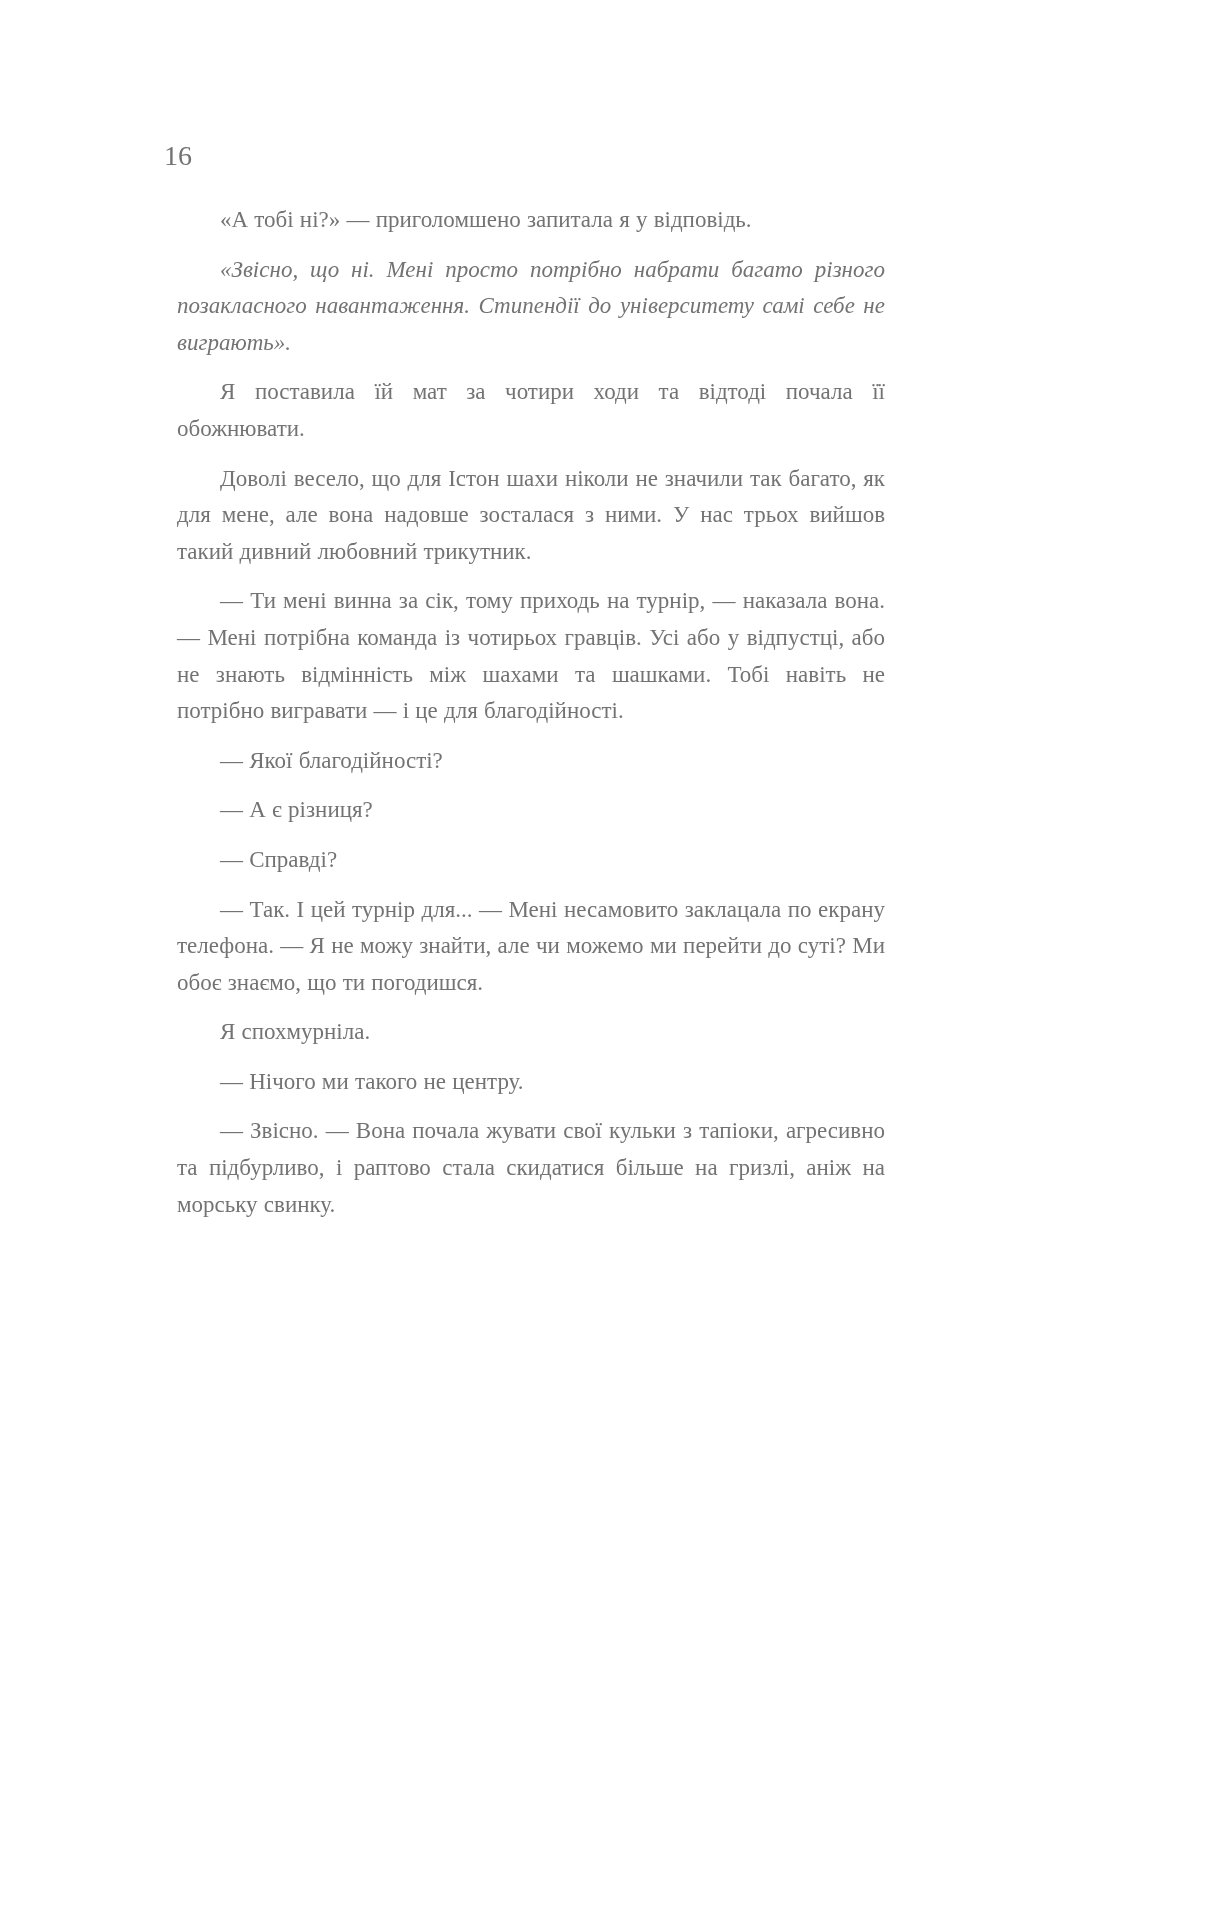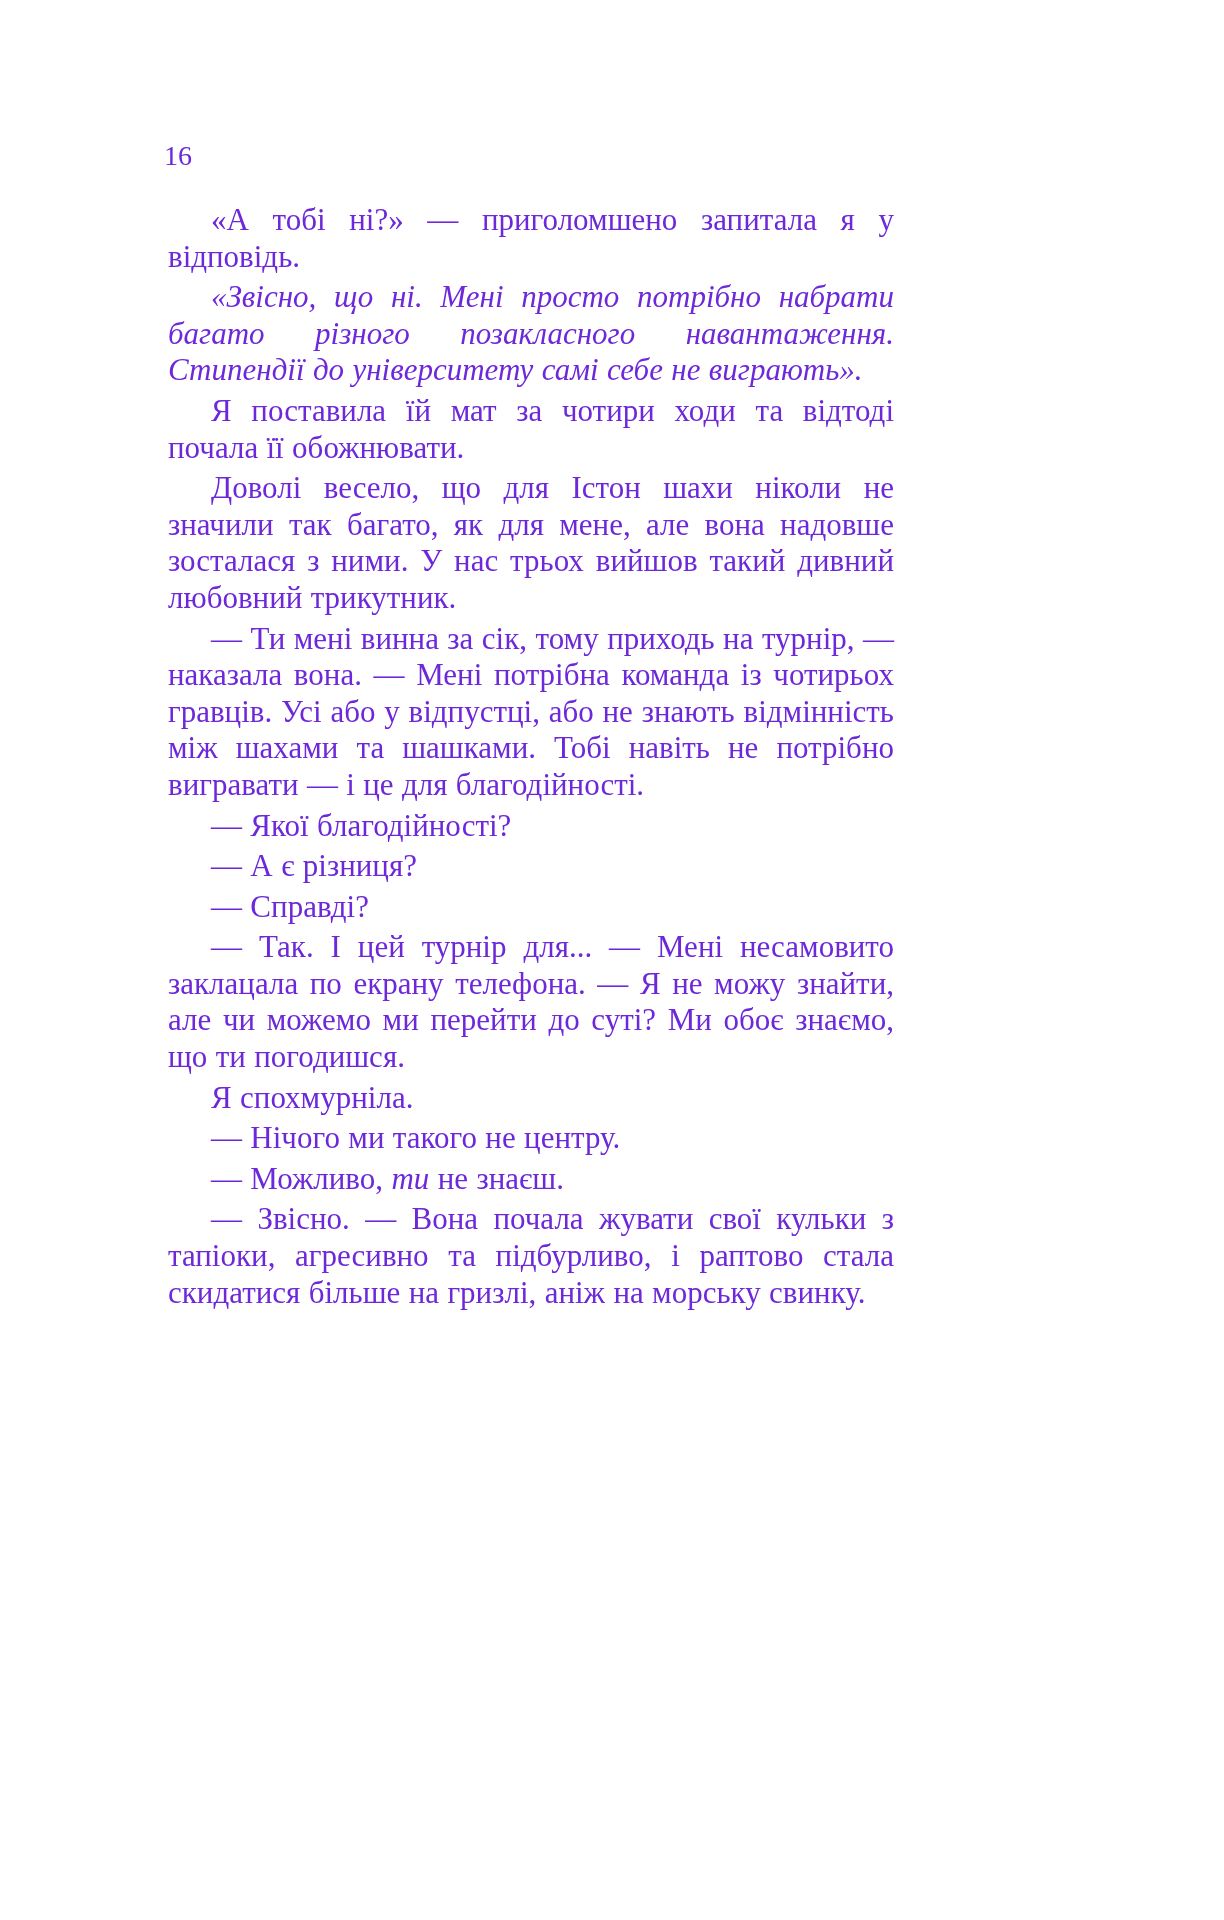--- a/index.html
+++ b/index.html
@@ -8,35 +8,35 @@
     background: #ffffff;
   }
   .page {
     position: relative;
     width: 1224px;
     min-height: 1920px;
     margin: 0 auto;
     background: #ffffff;
     box-sizing: border-box;
     padding: 138px 326px 120px 164px;
-    color: #6d28d9;
+    color: #737373;
     font-family: "Liberation Serif", "DejaVu Serif", serif;
   }
   .page-number {
     font-size: 28px;
     line-height: 36px;
     margin: 0 0 28px 0;
     text-align: left;
   }
   .text-block {
     width: 734px;
   }
   .para {
-    margin: 4px;
-    font-size: 31px;
+    margin: 13px;
+    font-size: 23px;
     line-height: 36.6px;
     text-align: justify;
     text-indent: 43px;
     hyphens: manual;
     word-spacing: 0.02em;
   }
   .italic {
     font-style: italic;
   }
 </style>
@@ -50,16 +50,15 @@
       <p class="para"><span class="italic">«Звісно, що ні. Мені просто потрібно набрати багато різного позакласного навантаження. Стипендії до універ­ситету самі себе не виграють».</span></p>
       <p class="para"><span>Я поставила їй мат за чотири ходи та відтоді почала її обожнювати.</span></p>
       <p class="para"><span>Доволі весело, що для Істон шахи ніколи не значили так багато, як для мене, але вона надовше зосталася з ними. У нас трьох вийшов такий дивний любовний трикутник.</span></p>
       <p class="para"><span>— Ти мені винна за сік, тому приходь на турнір, — наказала вона. — Мені потрібна команда із чотирьох гравців. Усі або у відпустці, або не знають відмінність між шахами та шашками. Тобі навіть не потрібно вигра­вати — і це для благодійності.</span></p>
       <p class="para"><span>— Якої благодійності?</span></p>
       <p class="para"><span>— А є різниця?</span></p>
       <p class="para"><span>— Справді?</span></p>
       <p class="para"><span>— Так. І цей турнір для... — Мені несамовито закла­цала по екрану телефона. — Я не можу знайти, але чи можемо ми перейти до суті? Ми обоє знаємо, що ти погодишся.</span></p>
       <p class="para"><span>Я спохмурніла.</span></p>
       <p class="para"><span>— Нічого ми такого не центру.</span></p>
-      <p class="para"><span>— Можливо, </span><span class="italic">ти</span><span> не знаєш.</span></p>
       <p class="para"><span>— Звісно. — Вона почала жувати свої кульки з тапіо­ки, агресивно та підбурливо, і раптово стала скидатися більше на гризлі, аніж на морську свинку.</span></p>
     </div>
 </div>
 
 </body></html>

